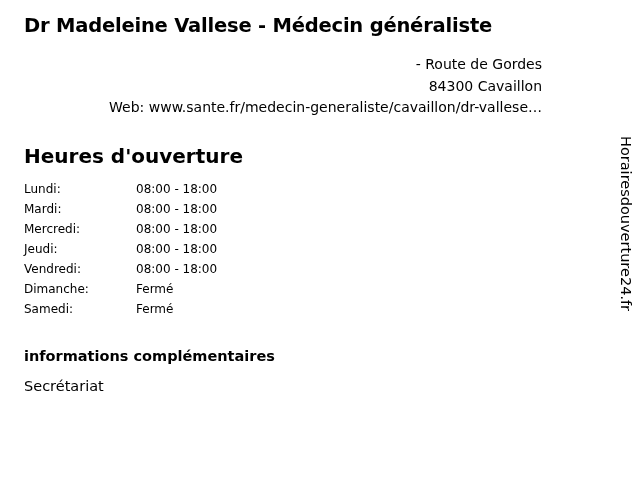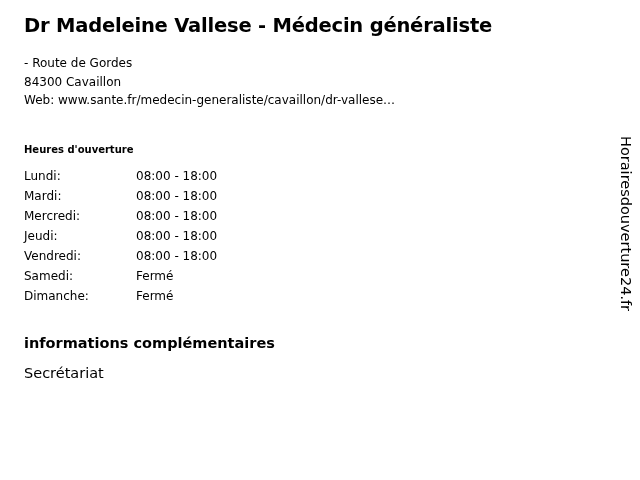--- a/index.html
+++ b/index.html
@@ -26,27 +26,28 @@
   }
   .title {
     font-size: 19.5px;
     font-weight: bold;
     letter-spacing: -0.2px;
     line-height: 1.25;
     margin: 0 0 16px 0;
     color: #000;
   }
   .addr {
-    font-size: 12px;
+    font-size: 14px;
     line-height: 1.52;
-    margin-bottom: 35px;
+    margin-bottom: 26px;
+    text-align: right;
   }
   .addr div { white-space: nowrap; }
   .section-head {
-    font-size: 10px;
+    font-size: 20px;
     font-weight: bold;
     margin: 15px 0 14px 0;
   }
   table.hours {
     border-collapse: collapse;
     font-size: 12px;
     margin-bottom: 26px;
   }
   table.hours td {
     padding: 0 0 6px 0;
@@ -106,25 +107,25 @@
       </tr>
       <tr>
         <td class="day">Jeudi:</td>
         <td class="time">08:00 - 18:00</td>
       </tr>
       <tr>
         <td class="day">Vendredi:</td>
         <td class="time">08:00 - 18:00</td>
       </tr>
       <tr>
-        <td class="day">Samedi:</td>
+        <td class="day">Dimanche:</td>
         <td class="time">Fermé</td>
       </tr>
       <tr>
-        <td class="day">Dimanche:</td>
+        <td class="day">Samedi:</td>
         <td class="time">Fermé</td>
       </tr>
     </tbody>
   </table>
 
   <div class="extra-head">informations complémentaires</div>
   <div class="extra-text">Secrétariat</div>
 
 </div>
 

